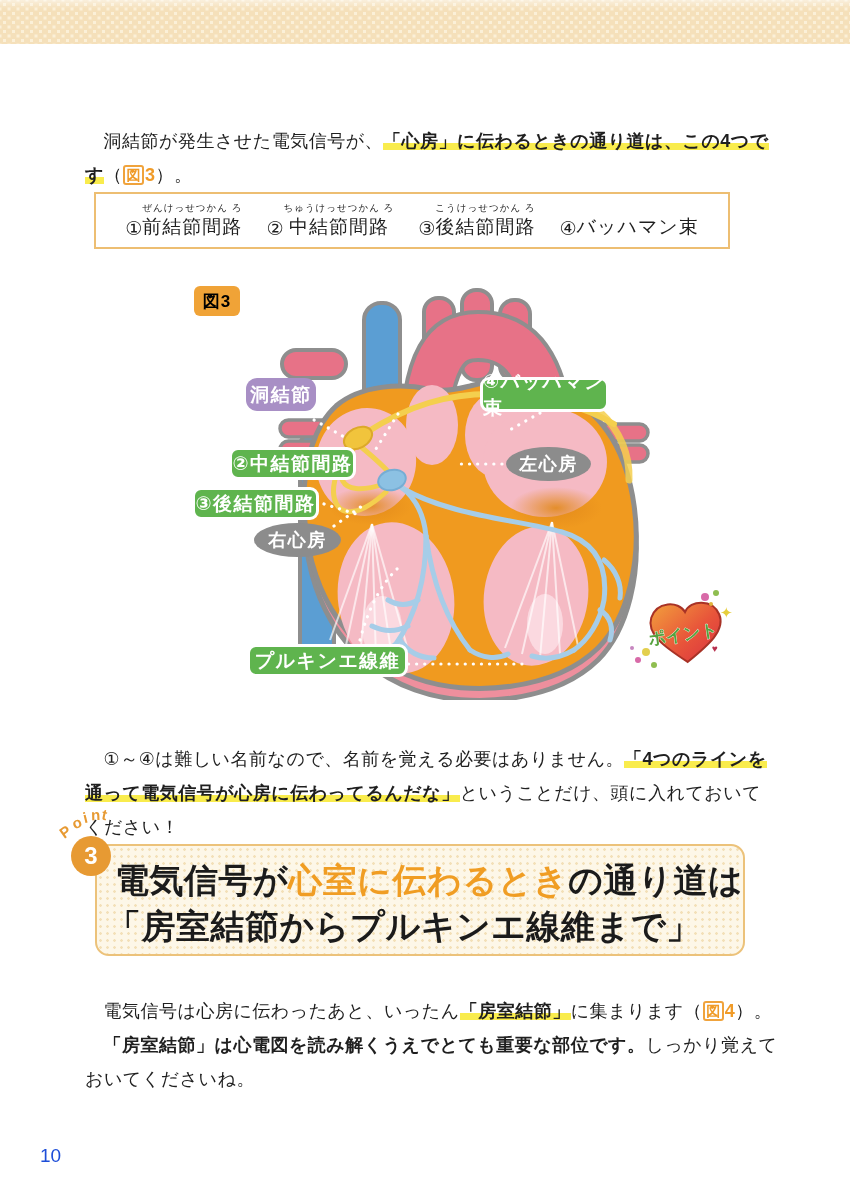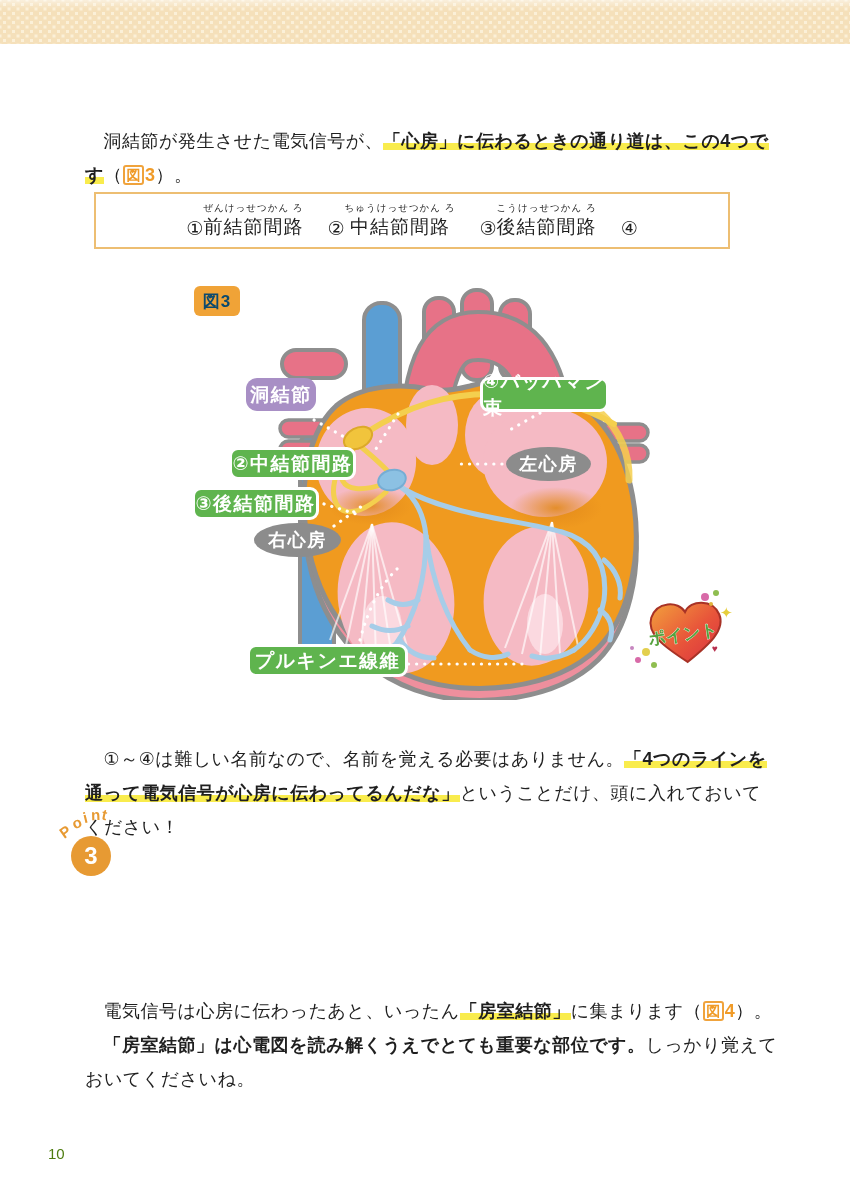--- a/index.html
+++ b/index.html
@@ -26,21 +26,21 @@
   
   .items-box{position:absolute;left:94px;top:192px;width:636px;height:57px;border:2px solid #edbe72;
       background:#fff;display:flex;justify-content:center;align-items:flex-end;padding-bottom:7px;box-sizing:border-box;}
   .pitem{display:inline-flex;align-items:flex-end;margin:0 12px;}
   .pnum{font-size:19px;color:#1f1f1f;}
   .pstack{display:inline-flex;flex-direction:column;align-items:center;}
   .furi{font-size:9.5px;height:13px;line-height:13px;letter-spacing:1px;color:#1f1f1f;white-space:pre;}
   .pword{font-size:19px;letter-spacing:1px;color:#1f1f1f;}
   
   .fig-badge{position:absolute;left:194px;top:286px;width:46px;height:30px;background:#f0a337;
-      border-radius:6px;color:#0c4a6e;font-size:17px;font-weight:700;display:flex;align-items:center;
+      border-radius:6px;color:#000000;font-size:17px;font-weight:700;display:flex;align-items:center;
       justify-content:center;z-index:3;letter-spacing:1px;}
   #heart-svg{position:absolute;left:0;top:270px;z-index:1;}
   .dlabel{position:absolute;z-index:2;color:#fff;display:flex;align-items:center;justify-content:center;
       font-weight:700;letter-spacing:1.5px;box-sizing:border-box;}
   .lgreen{background:#5fb44e;border:3px solid #fff;border-radius:9px;font-size:19px;}
   .lpurple{background:#a88fc5;border-radius:7px;font-size:19px;}
   .lgray{background:#8c8c8c;border-radius:50%;font-size:18px;}
   
   .point-word{position:absolute;left:57px;top:806px;width:70px;height:36px;z-index:3;}
   .point-word span{position:absolute;font-size:15px;font-weight:700;color:#e79a33;}
@@ -52,21 +52,21 @@
   .point-circle{position:absolute;left:71px;top:836px;width:40px;height:40px;border-radius:50%;
       background:#e79a33;color:#fff;font-size:24px;font-weight:700;display:flex;align-items:center;
       justify-content:center;z-index:3;}
   .point-box{position:absolute;left:95px;top:844px;width:650px;height:112px;box-sizing:border-box;
       background-color:#fdf7e8;border:2px solid #ecc27a;border-radius:14px;z-index:2;
       background-image:radial-gradient(circle,#f3e0b8 1.2px,transparent 1.5px);background-size:7px 7px;
       padding:11px 0 0 18px;}
   .point-title{font-size:34px;line-height:46px;font-weight:700;color:#1b1b1b;letter-spacing:.5px;white-space:nowrap;}
   .point-title .orange{color:#f09d23;}
   .pt-line2{margin-left:-8px;}
-  .page-num{position:absolute;left:48px;top:1145px;font-size:15px;color:#4d7c0f;}
+  .page-num{position:absolute;left:40px;top:1145px;font-size:19px;color:#1d4ed8;}
 </style>
 </head>
 <body>
 
 <div class="page">
 
   <div class="top-band"></div>
 
   <p class="para" id="p1"><span>　洞結節が発生させた電気信号が、</span><span class="hl">「心房」に伝わるときの通り道は、この4つです</span><span>（</span><span class="figref-box">図</span><span class="figref">3</span><span>）。</span></p>
 
@@ -87,20 +87,24 @@
       </span>
     <span class="pitem">
         <span class="pnum">③</span>
         <span class="pstack">
           <span class="furi">こうけっせつかん ろ</span>
           <span class="pword">後結節間路</span>
         </span>
       </span>
     <span class="pitem">
         <span class="pnum">④</span>
+        <span class="pstack">
+          <span class="furi"></span>
+          <span class="pword">バッハマン束</span>
+        </span>
       </span>
   </div>
 
   <div class="fig-badge">図3</div>
 
   <svg id="heart-svg" width="850" height="430" viewBox="0 270 850 430">
     <defs>
       <radialGradient id="glow" cx="50%" cy="50%" r="50%">
         <stop offset="0%" stop-color="#e2891a" stop-opacity=".9"></stop>
         <stop offset="100%" stop-color="#e2891a" stop-opacity="0"></stop>
@@ -219,18 +223,22 @@
   <p class="para" id="p2"><span>　①～④は難しい名前なので、名前を覚える必要はありません。</span><span class="hl">「4つのラインを通って電気信号が心房に伝わってるんだな」</span><span>ということだけ、頭に入れておいてください！</span></p>
 
   <div class="point-word">
     <span class="pl0">P</span>
     <span class="pl1">o</span>
     <span class="pl2">i</span>
     <span class="pl3">n</span>
     <span class="pl4">t</span>
   </div>
   <div class="point-circle">3</div>
+  <div class="point-box">
+    <div class="point-title"><span>電気信号が</span><span class="orange">心室に伝わるとき</span><span>の通り道は</span></div>
+    <div class="point-title pt-line2">「房室結節からプルキンエ線維まで」</div>
+  </div>
 
   <p class="para" id="p3"><span>　電気信号は心房に伝わったあと、いったん</span><span class="hl">「房室結節」</span><span>に集まります（</span><span class="figref-box">図</span><span class="figref">4</span><span>）。</span><br>
   <span>　</span><span class="bold">「房室結節」は心電図を読み解くうえでとても重要な部位です。</span><span>しっかり覚えておいてくださいね。</span></p>
 
   <div class="page-num">10</div>
 </div>
 
 </body></html>

